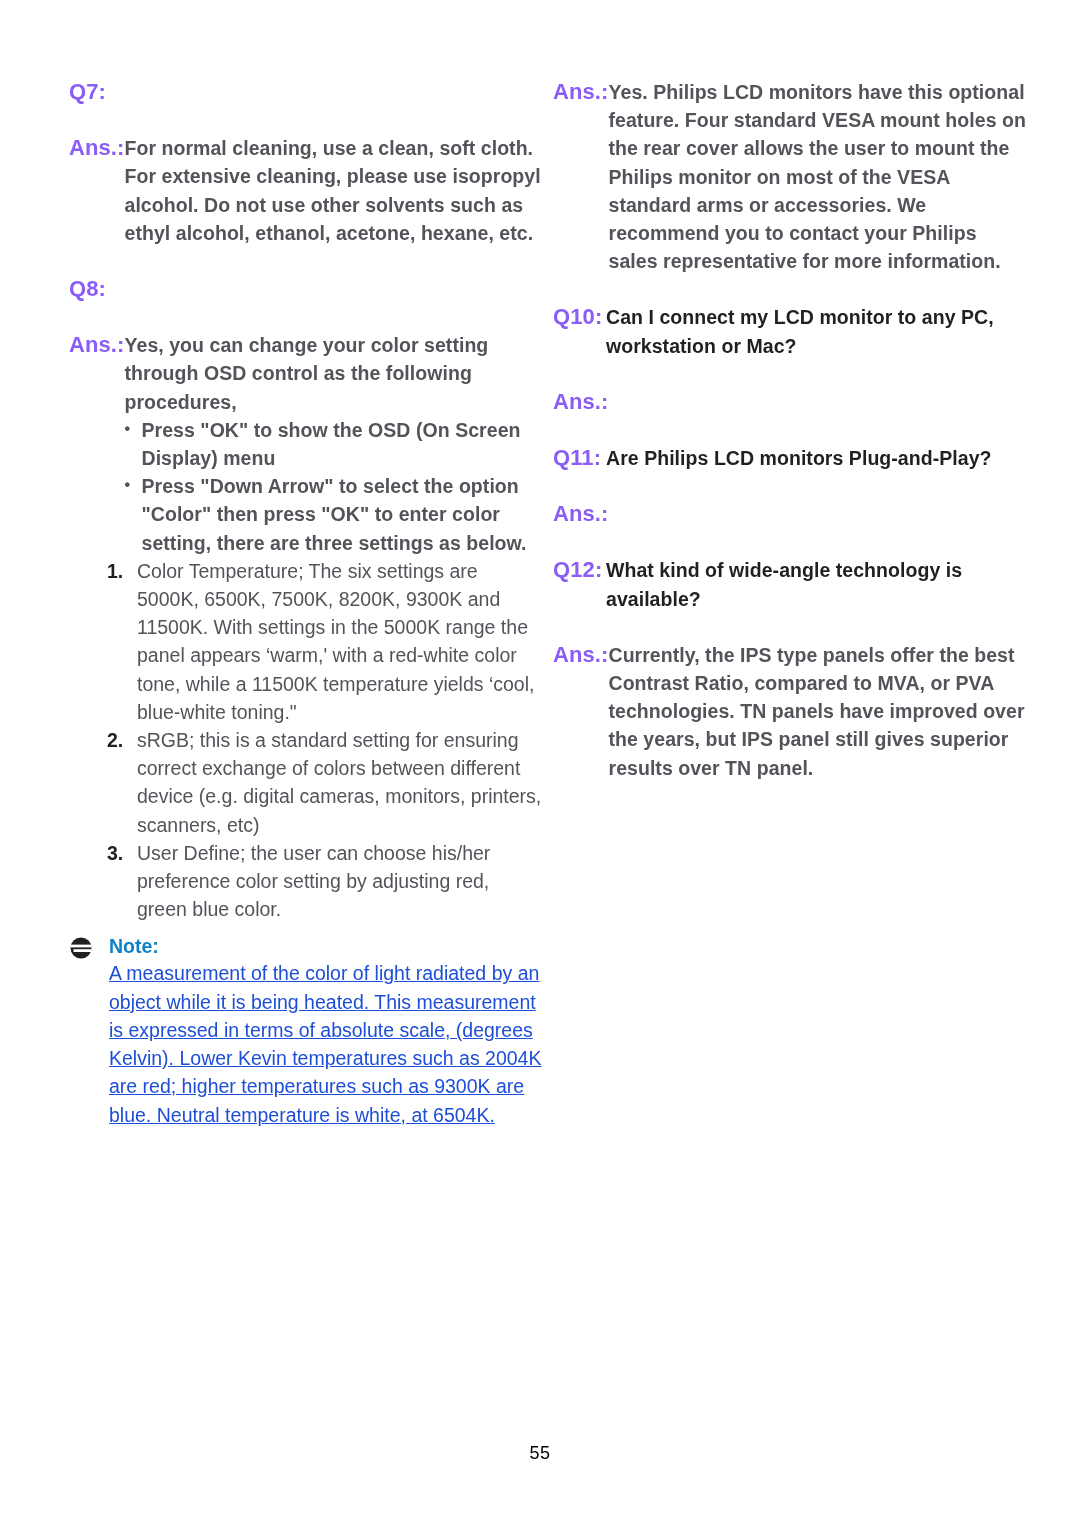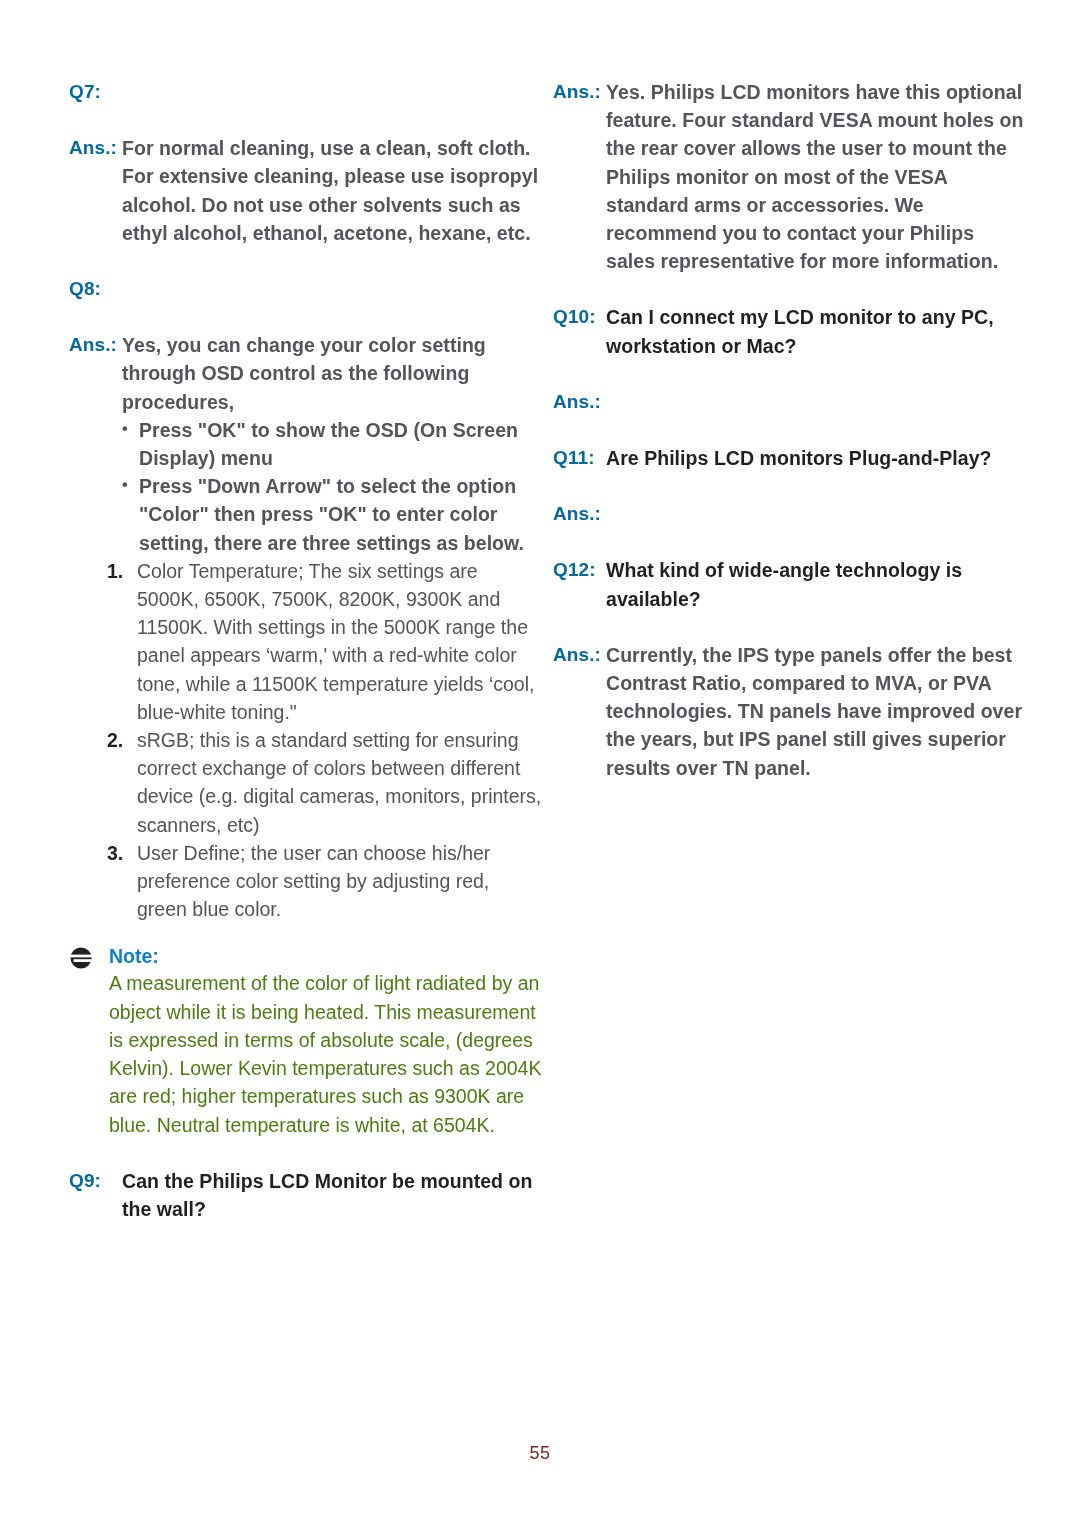--- a/index.html
+++ b/index.html
@@ -32,23 +32,23 @@
   .col-left  { left: 69px; }
   .col-right { left: 553px; }
 
   
   .qa {
     display: flex;
     align-items: flex-start;
   }
   .qa-label {
     flex: 0 0 53px;
-    font-size: 19px;
-    font-weight: bold;
-    color: #0369a1;
+    font-size: 22px;
+    font-weight: bold;
+    color: #8b5cf6;
     line-height: 28.2px;
     letter-spacing: .1px;
     white-space: nowrap;
   }
   .qa-body {
     flex: 1 1 auto;
     font-size: 19.5px;
     line-height: 28.2px;
     letter-spacing: .05px;
   }
@@ -103,52 +103,53 @@
     position: absolute;
     left: 0;
     top: 0;
     font-weight: bold;
     color: #231f20;
     font-size: 19.5px;
   }
 
   
   .note {
-    margin-top: 20px;
+    margin-top: 10px;
     position: relative;
     padding-left: 40px;
   }
   .note-icon {
     position: absolute;
     left: 0;
     top: 3px;
     width: 24px;
     height: 24px;
   }
   .note-title {
     font-size: 19.5px;
     font-weight: bold;
     line-height: 26px;
     color: #0d80c8;
   }
   .note-text {
     font-size: 19.5px;
     line-height: 28.2px;
-    color: #4d7c0f;
+    color: #1d4ed8;
+    text-decoration: underline;
   }
 
   
   .folio {
     position: absolute;
     left: 0;
     top: 1443px;
     width: 1080px;
     text-align: center;
     font-size: 18px;
-    color: #7f1d1d;
+    color: #000000;
     letter-spacing: .5px;
   }
 </style>
 </head>
 <body>
 
 <div class="page">
 
   <div class="col col-left">
 
@@ -200,24 +201,20 @@
           <rect x="1.5" y="8.6" width="21" height="2.8" fill="#ffffff"></rect>
           <rect x="4.5" y="13.2" width="18" height="2.8" fill="#ffffff"></rect>
         </svg>
       </span>
       <div class="note-title">Note:</div>
       <div class="note-text">A measurement of the color of light radiated by an object while it is being heated. This measurement is expressed in terms of absolute scale, (degrees Kelvin). Lower Kevin temperatures such as 2004K are red; higher temperatures such as 9300K are blue. Neutral temperature is white, at 6504K.</div>
     </div>
 
     <div class="gap-q"></div>
 
-    <div class="qa q">
-      <div class="qa-label">Q9:</div>
-      <div class="qa-body">Can the Philips LCD Monitor be  mounted on the wall?</div>
-    </div>
 
   </div>
 
   <div class="col col-right">
 
     <div class="qa a">
       <div class="qa-label">Ans.:</div>
       <div class="qa-body">Yes. Philips LCD monitors have this optional feature. Four standard VESA mount holes on the rear cover allows the user to mount the Philips monitor on most of the VESA standard arms or accessories. We recommend you to contact your Philips sales representative for more information.</div>
     </div>
 

